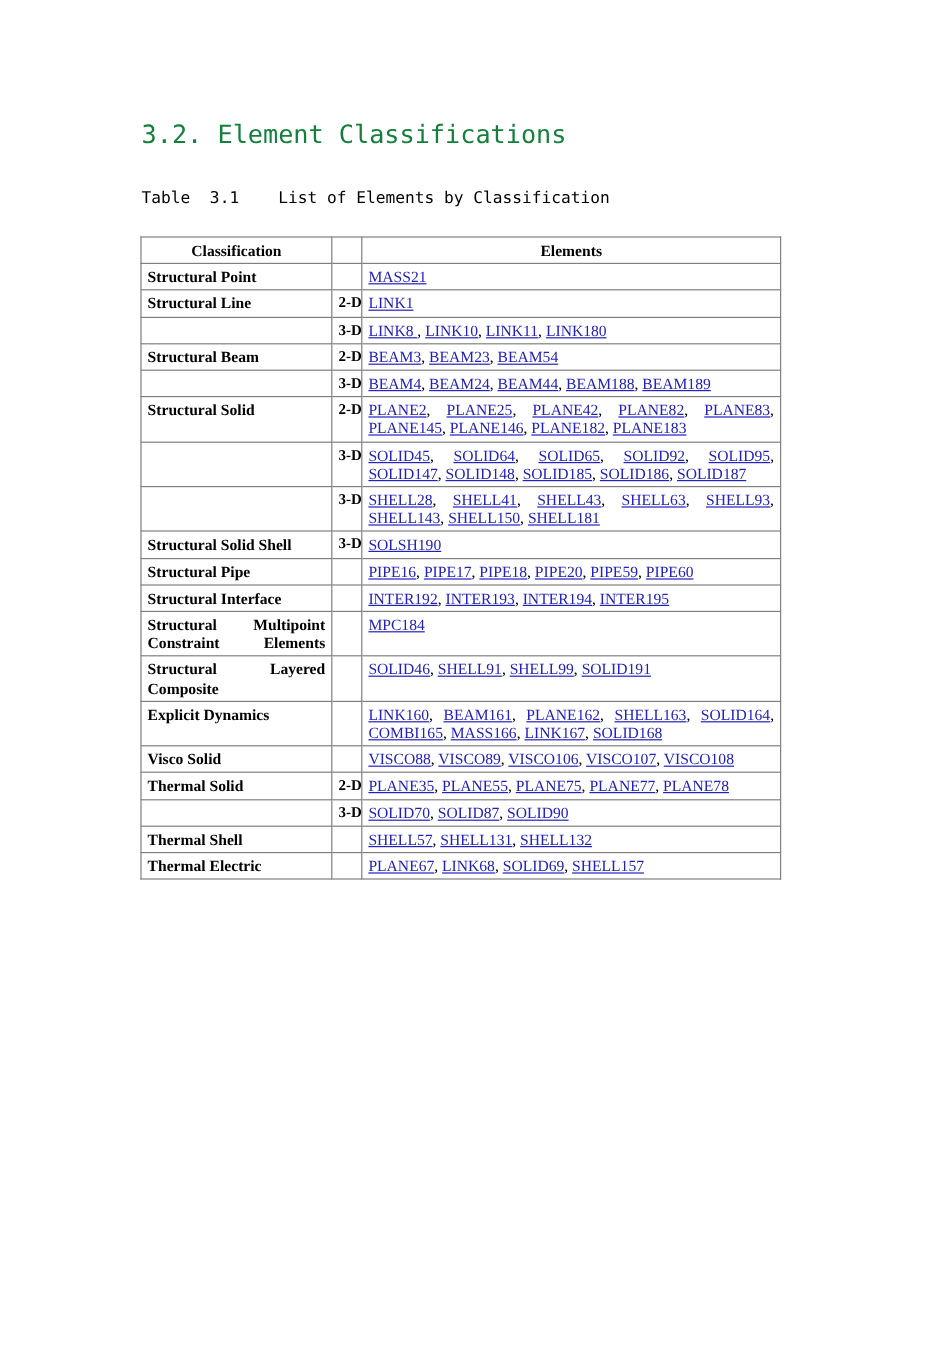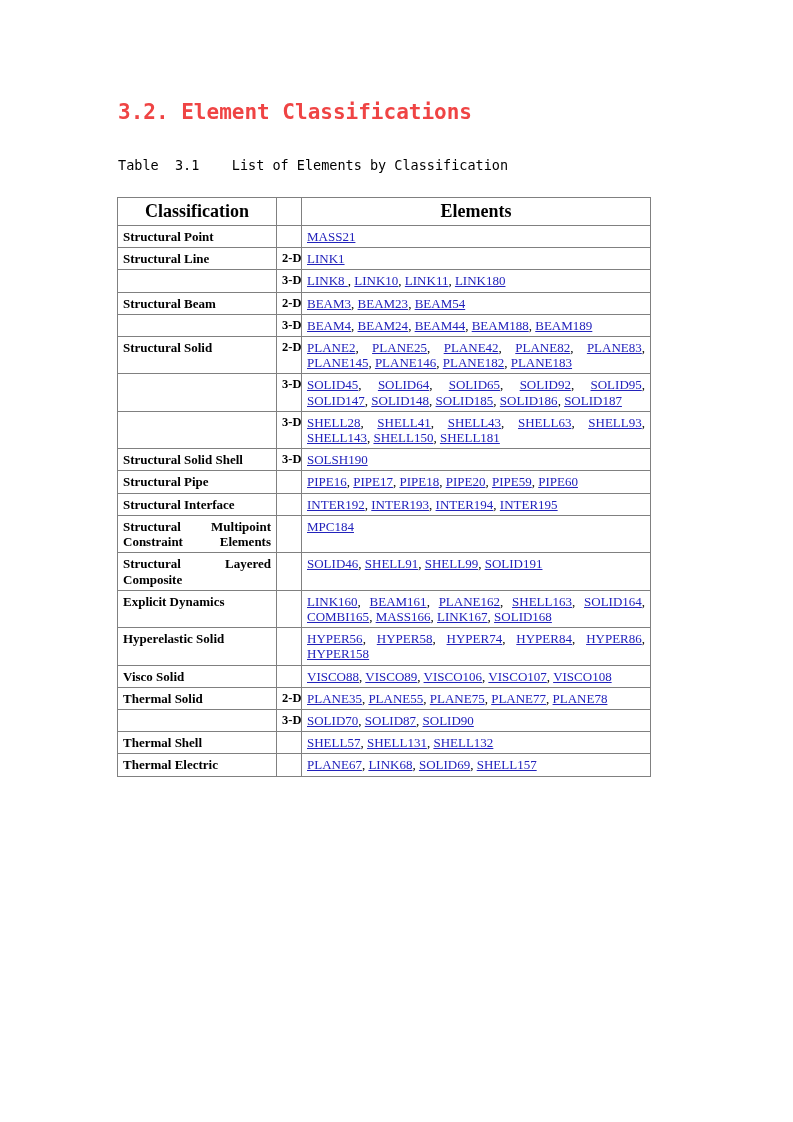--- a/index.html
+++ b/index.html
@@ -20,24 +20,24 @@
     height: 1122px;
     box-sizing: border-box;
     padding: 0;
   }
   .heading {
     position: absolute;
     left: 118px;
     top: 100px;
     font-family: "DejaVu Sans Mono", "Liberation Mono", monospace;
     font-size: 21px;
-    font-weight: bold;
+    font-weight: normal;
     letter-spacing: 0px;
     white-space: pre;
-    color: #ef4444;
+    color: #15803d;
     text-align: center;
   }
   .table-caption {
     position: absolute;
     left: 118px;
     top: 157px;
     font-family: "DejaVu Sans Mono", "Liberation Mono", monospace;
     font-size: 13.5px;
     white-space: pre;
     color: #000;
@@ -59,21 +59,21 @@
     line-height: 1.17;
     box-sizing: border-box;
   }
   col.c-class { width: 159px; }
   col.c-dim   { width: 25px;  }
   col.c-elem  { width: 349px; }
 
   th.hdr {
     text-align: center;
     font-weight: bold;
-    font-size: 18px;
+    font-size: 13px;
     padding-top: 4px;
     padding-bottom: 4px;
   }
   td.classification {
     font-weight: bold;
     text-align: justify;
     text-align-last: justify;
     hyphens: none;
   }
   td.classification.single {
@@ -200,25 +200,20 @@
           <td class="classification">Structural Layered Composite</td>
           <td class="dim"></td>
           <td class="elements nowrapline"><span class="lnk">SOLID46</span><span class="sep">, </span><span class="lnk">SHELL91</span><span class="sep">, </span><span class="lnk">SHELL99</span><span class="sep">, </span><span class="lnk">SOLID191</span></td>
         </tr>
         <tr>
           <td class="classification single">Explicit Dynamics</td>
           <td class="dim"></td>
           <td class="elements"><span class="lnk">LINK160</span><span class="sep">, </span><span class="lnk">BEAM161</span><span class="sep">, </span><span class="lnk">PLANE162</span><span class="sep">, </span><span class="lnk">SHELL163</span><span class="sep">, </span><span class="lnk">SOLID164</span><span class="sep">, </span><span class="lnk">COMBI165</span><span class="sep">, </span><span class="lnk">MASS166</span><span class="sep">, </span><span class="lnk">LINK167</span><span class="sep">, </span><span class="lnk">SOLID168</span></td>
         </tr>
         <tr>
-          <td class="classification single">Hyperelastic Solid</td>
-          <td class="dim"></td>
-          <td class="elements"><span class="lnk">HYPER56</span><span class="sep">, </span><span class="lnk">HYPER58</span><span class="sep">, </span><span class="lnk">HYPER74</span><span class="sep">, </span><span class="lnk">HYPER84</span><span class="sep">, </span><span class="lnk">HYPER86</span><span class="sep">, </span><span class="lnk">HYPER158</span></td>
-        </tr>
-        <tr>
           <td class="classification single">Visco Solid</td>
           <td class="dim"></td>
           <td class="elements nowrapline"><span class="lnk">VISCO88</span><span class="sep">, </span><span class="lnk">VISCO89</span><span class="sep">, </span><span class="lnk">VISCO106</span><span class="sep">, </span><span class="lnk">VISCO107</span><span class="sep">, </span><span class="lnk">VISCO108</span></td>
         </tr>
         <tr>
           <td class="classification single">Thermal Solid</td>
           <td class="dim">2-D</td>
           <td class="elements nowrapline"><span class="lnk">PLANE35</span><span class="sep">, </span><span class="lnk">PLANE55</span><span class="sep">, </span><span class="lnk">PLANE75</span><span class="sep">, </span><span class="lnk">PLANE77</span><span class="sep">, </span><span class="lnk">PLANE78</span></td>
         </tr>
         <tr>

